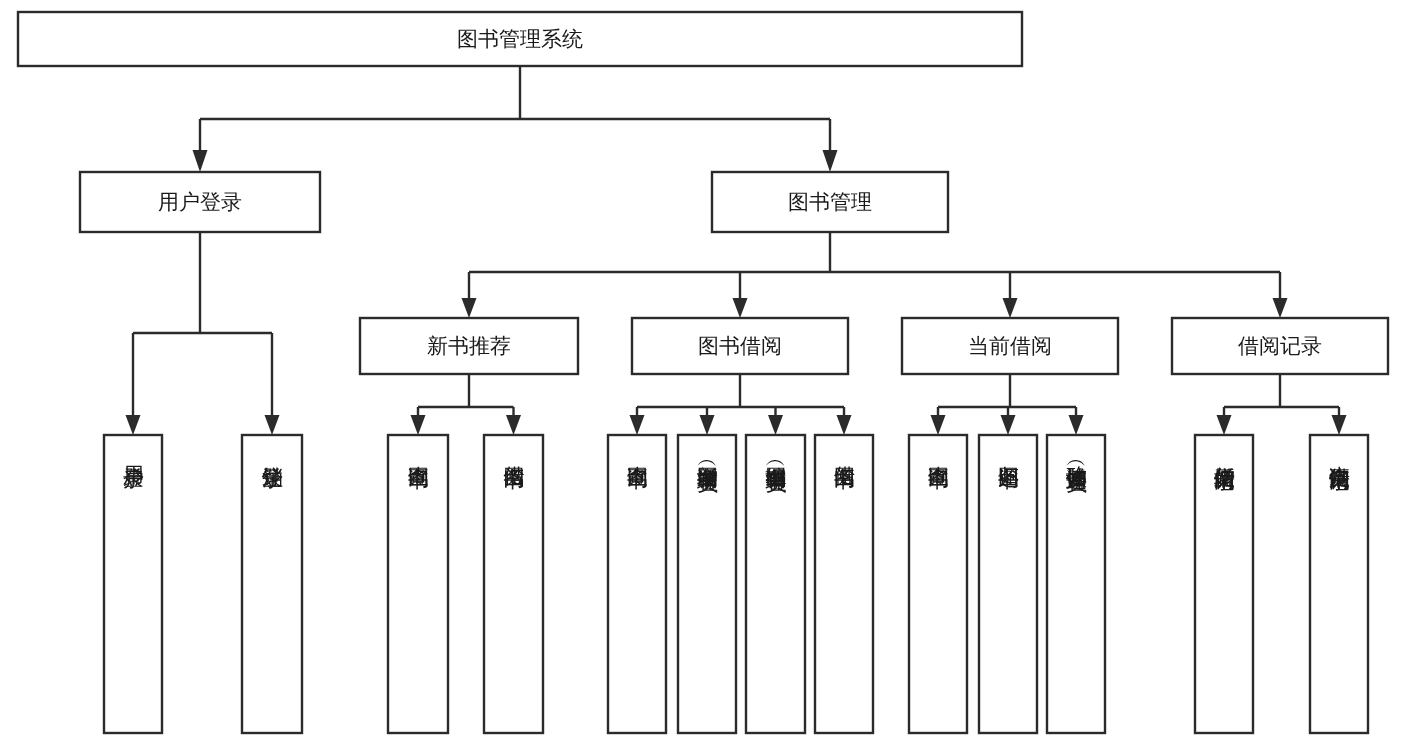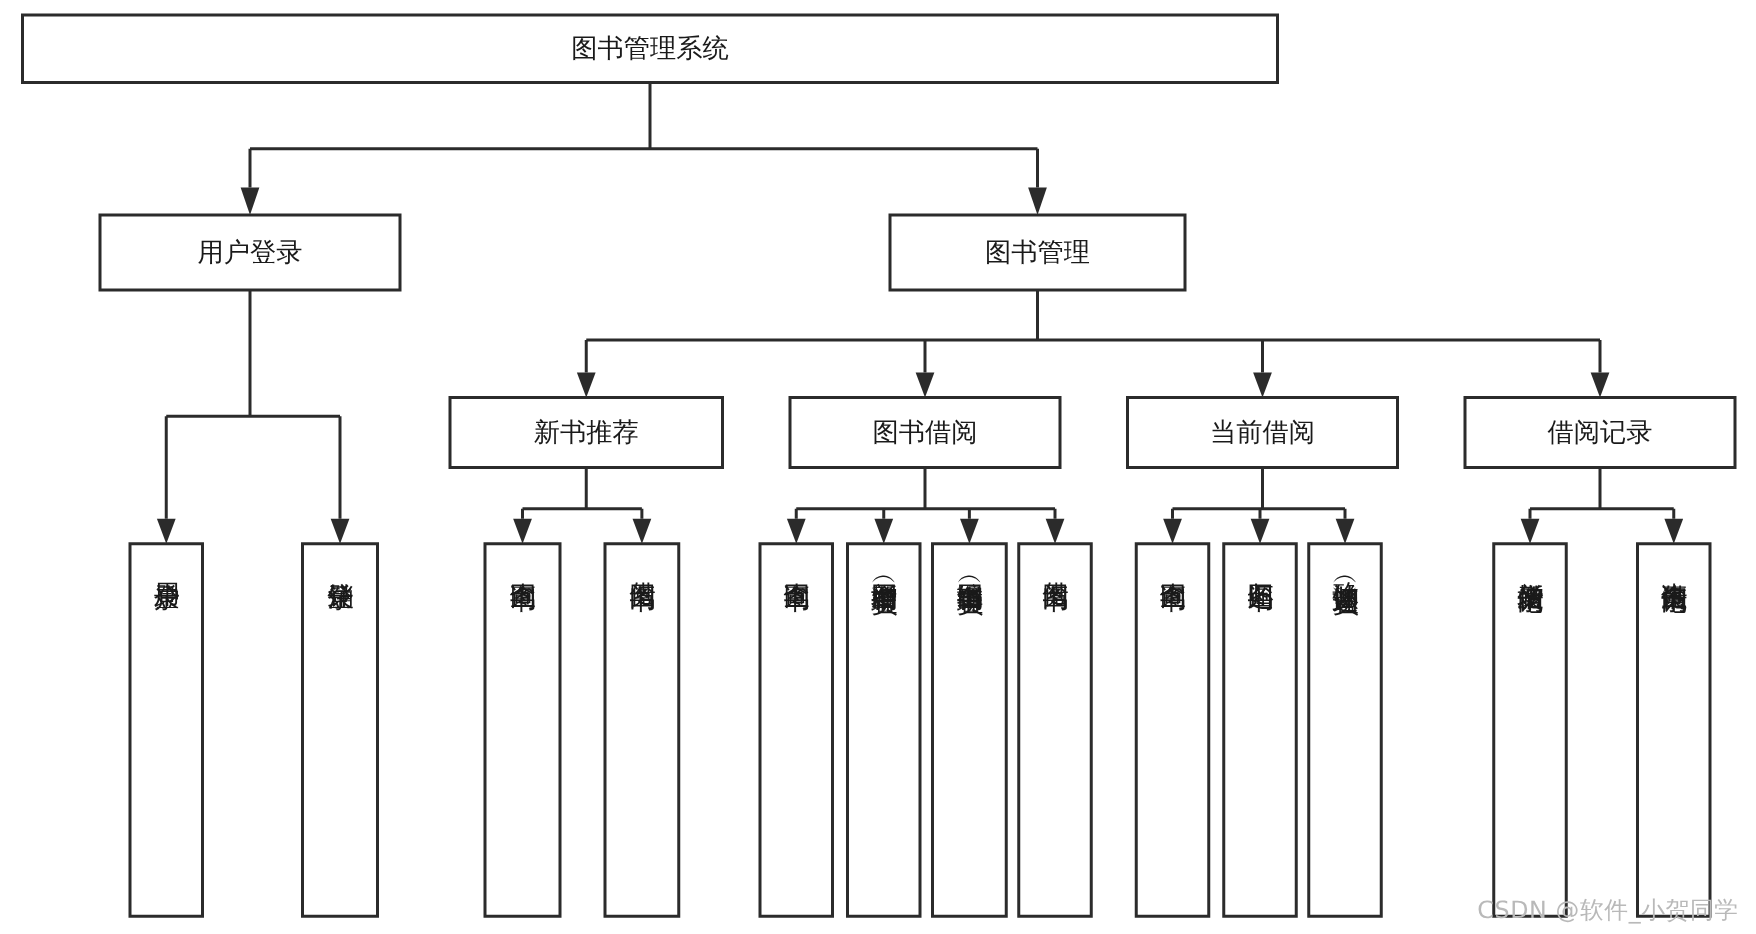--- a/index.html
+++ b/index.html
@@ -206,15 +206,14 @@
         <span class="label-vertical">确认归还（管理员）</span>
       </div>
       <div class="leaf-label-wrap" style="left: 1195px; top: 449px; width: 58px; height: 278px;">
         <span class="label-vertical">新增借阅记录</span>
       </div>
       <div class="leaf-label-wrap" style="left: 1310px; top: 449px; width: 58px; height: 278px;">
         <span class="label-vertical">查询借阅记录</span>
       </div>
     </div>
 
-  <div class="watermark">CSDN @软件_小贺同学</div>
 
 </div>
 
 </body></html>

